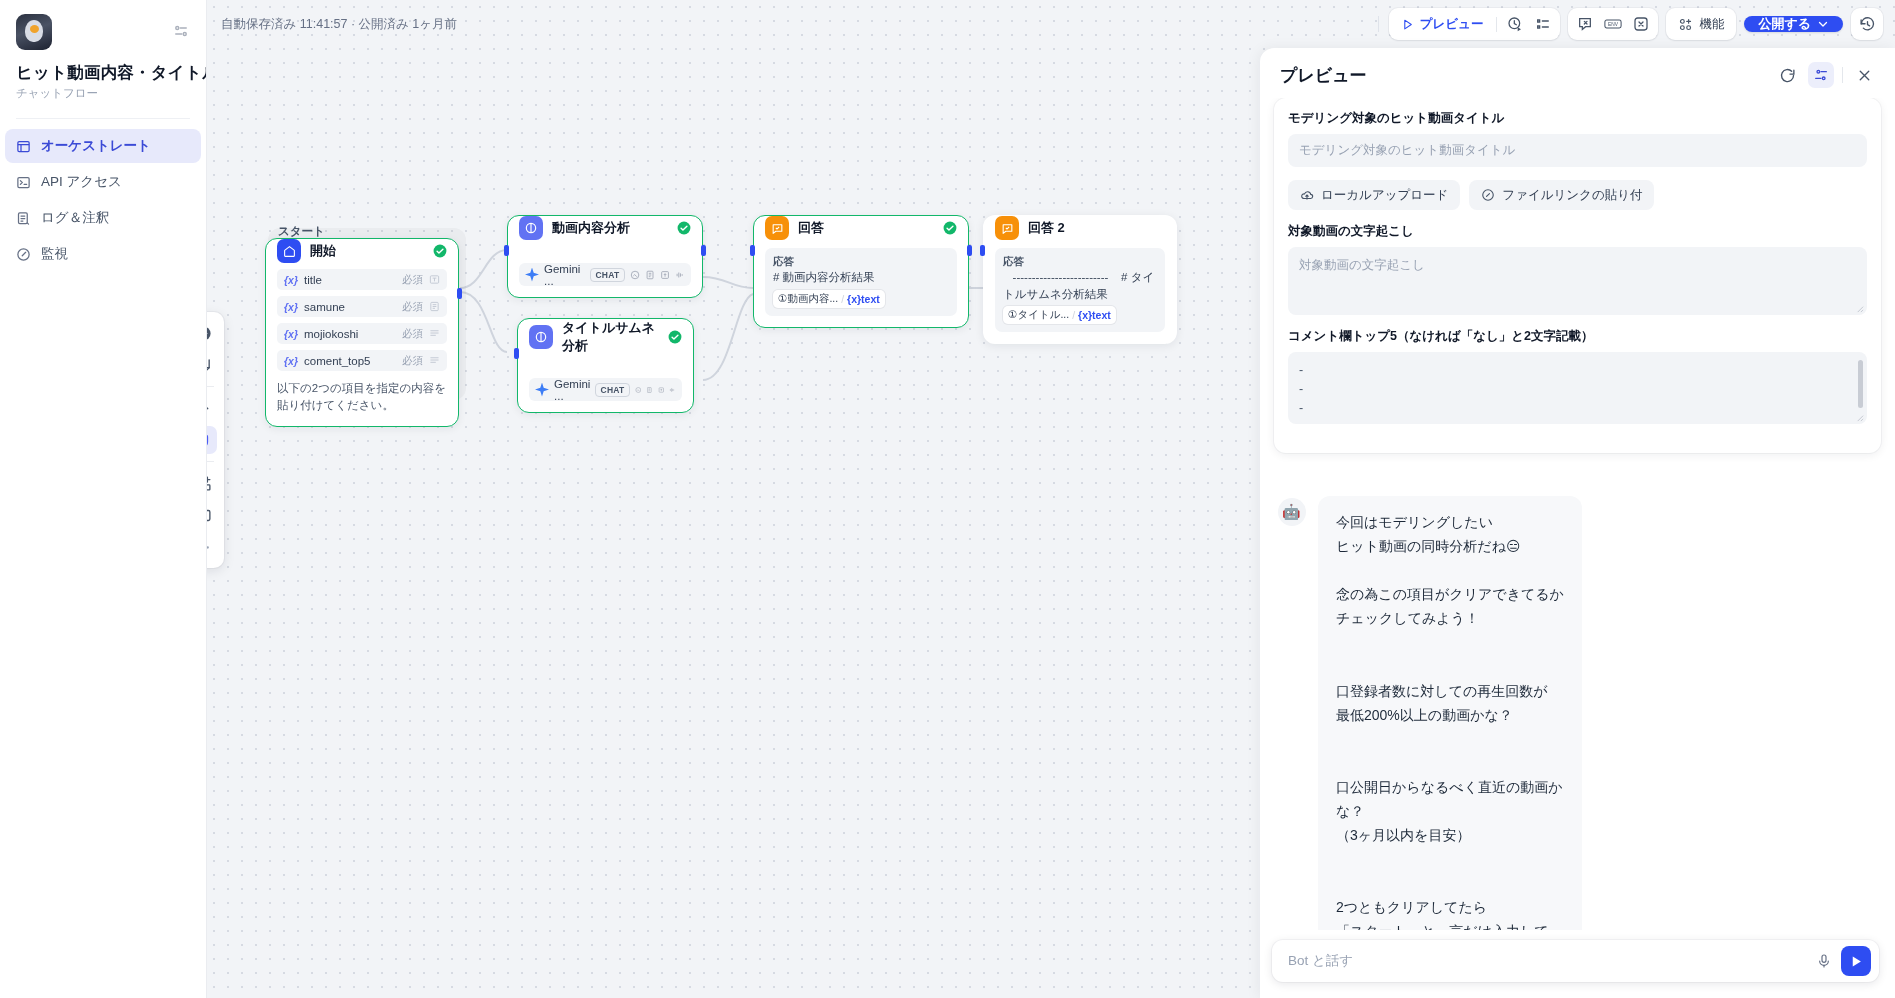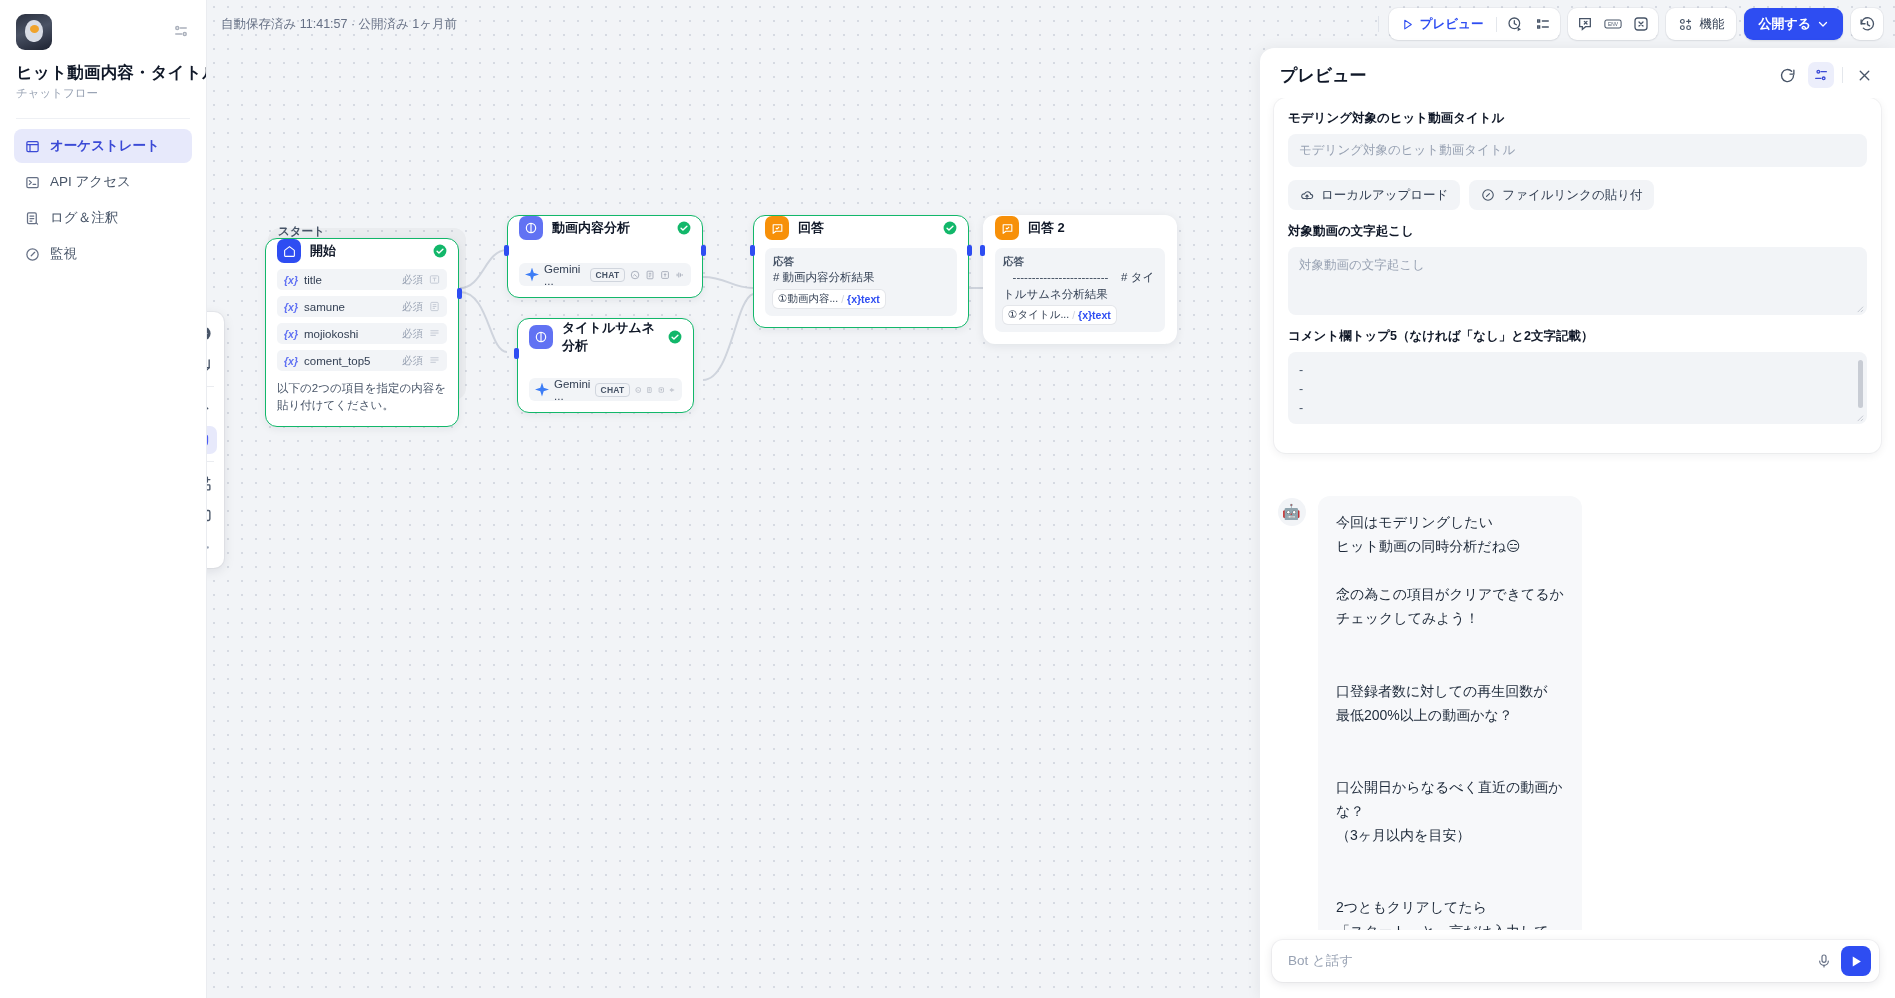--- a/index.html
+++ b/index.html
@@ -31,21 +31,21 @@
     content:""; position:absolute; left: 14px; top: 11px; width: 9px; height: 8px;
     border-radius: 50%; background: #f0a32c;
   }
   .sb-collapse { width: 18px; height: 18px; margin-top: 8px; opacity: .55; cursor: pointer; }
   .app-title {
     font-size: 16.5px; font-weight: 700; color: #101828; padding: 12px 16px 0 16px;
     line-height: 1.3; letter-spacing: .2px; white-space: nowrap; overflow: hidden;
   }
   .app-subtitle { font-size: 11.5px; color: #98a2b3; padding: 3px 16px 0 16px; }
   .sb-divider { height: 1px; background: #eef0f4; margin: 17px 16px 10px 16px; }
-  .sb-nav { padding: 0 14px; display: flex; flex-direction: column; gap: 2px; }
+  .sb-nav { padding: 0 5px; display: flex; flex-direction: column; gap: 2px; }
   .sb-item {
     display: flex; align-items: center; gap: 10px;
     height: 34px; padding: 0 10px; border-radius: 8px; cursor: pointer;
     font-size: 13.5px; color: #475467; font-weight: 500;
   }
   .sb-item .sbi { width: 16px; height: 16px; flex: none; display:flex; align-items:center; justify-content:center; }
   .sb-item.active { background: #e7e9fb; color: #3b4ad6; font-weight: 700; }
   .sb-item.active .sbi svg { stroke: #3b4ad6; }
 
   
@@ -70,21 +70,21 @@
   }
   .tb-btn {
     display: flex; align-items: center; gap: 6px; height: 26px; padding: 0 8px;
     border-radius: 6px; font-size: 12.5px; color: #344054; cursor: pointer; white-space: nowrap;
   }
   .tb-btn.primary-text { color: #2e4df2; font-weight: 600; }
   .tb-icon { width: 26px; height: 26px; display: flex; align-items: center; justify-content: center;
     border-radius: 6px; cursor: pointer; }
   .tb-inner-sep { width: 1px; height: 15px; background: #e4e7ec; margin: 0 3px; }
   .tb-publish {
-    display: flex; align-items: center; gap: 6px; height: 32px; padding: 0 14px;
+    display: flex; align-items: center; gap: 6px; height: 16px; padding: 0 14px;
     background: #2e4df2; color: #fff; border-radius: 9px; font-size: 13px; font-weight: 700;
     cursor: pointer; box-shadow: 0 1px 2px rgba(16,24,40,.12);
   }
   .tb-history {
     width: 32px; height: 32px; background: #fff; border-radius: 9px; display:flex;
     align-items:center; justify-content:center; cursor:pointer;
     box-shadow: 0 1px 2px rgba(16,24,40,.07), 0 0 0 1px rgba(16,24,40,.04);
   }
 
   

